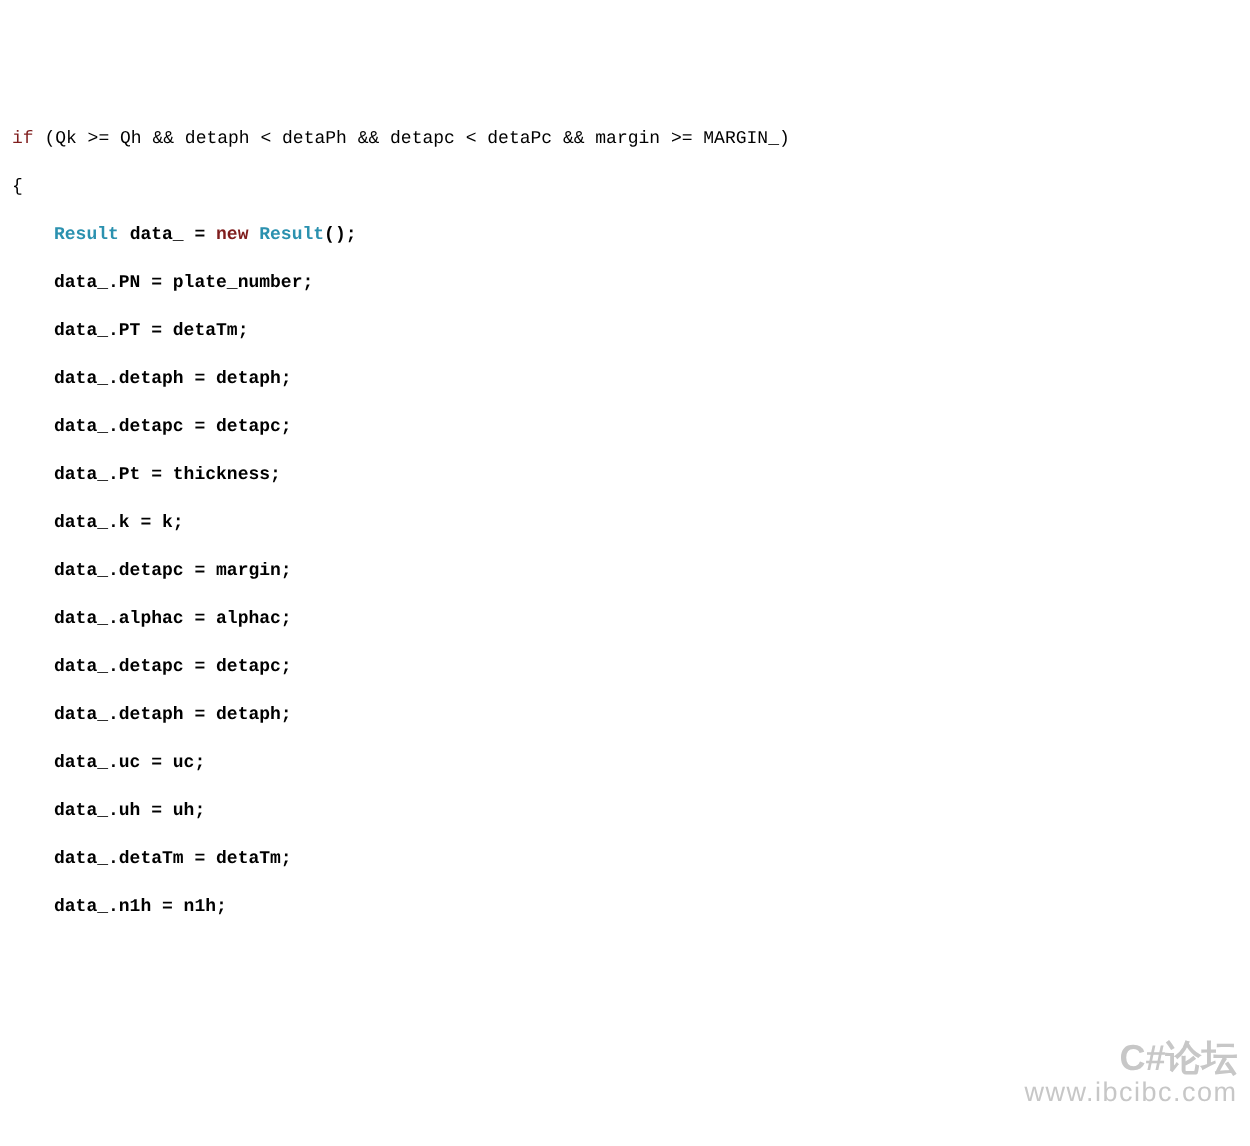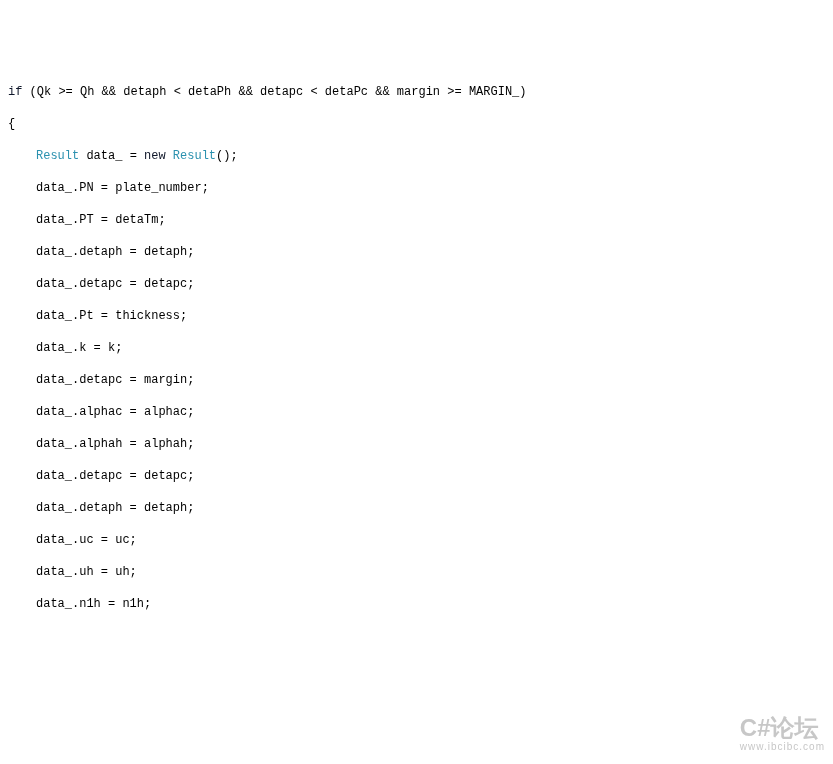--- a/index.html
+++ b/index.html
@@ -10,59 +10,60 @@
     font-size: 12px;
     line-height: 16px;
     color: #000000;
     white-space: pre;
     width: 833px;
     height: 764px;
     box-sizing: border-box;
     overflow: hidden;
     position: relative;
   }
-  .kw { color: #0f172a; }
+  .kw { color: #7f1d1d; }
   .type { color: #2b91af; }
   .watermark {
     position: absolute;
     right: 8px;
-    bottom: 12px;
+    bottom: 25px;
     font-family: Arial, sans-serif;
+    text-align: right;
     color: #c7c7c7;
     line-height: 1.1;
     white-space: normal;
   }
   .wm-top { font-size: 24px; font-weight: bold; letter-spacing: 0px; }
-  .wm-bot { font-size: 10px; letter-spacing: 1px; }
+  .wm-bot { font-size: 18px; letter-spacing: 1px; }
   .line { display: block; }
   .i1 { padding-left: 0px; }
-  .i2 { padding-left: 28px; }
+  .i2 { padding-left: 28px; font-weight: bold; }
 </style>
 </head>
 <body>
 
 
 
 <div>
 <span class="line i1"><span class="kw">if</span><span> (Qk &gt;= Qh &amp;&amp; detaph &lt; detaPh &amp;&amp; detapc &lt; detaPc &amp;&amp; margin &gt;= MARGIN_)</span></span>
 <span class="line i1"><span>{</span></span>
 <span class="line i2"><span class="type">Result</span><span> data_ = </span><span class="kw">new</span><span> </span><span class="type">Result</span><span>();</span></span>
 <span class="line i2"><span>data_.PN = plate_number;</span></span>
 <span class="line i2"><span>data_.PT = detaTm;</span></span>
 <span class="line i2"><span>data_.detaph = detaph;</span></span>
 <span class="line i2"><span>data_.detapc = detapc;</span></span>
 <span class="line i2"><span>data_.Pt = thickness;</span></span>
 <span class="line i2"><span>data_.k = k;</span></span>
 <span class="line i2"><span>data_.detapc = margin;</span></span>
 <span class="line i2"><span>data_.alphac = alphac;</span></span>
-<span class="line i2"><span>data_.alphah = alphah;</span></span>
 <span class="line i2"><span>data_.detapc = detapc;</span></span>
 <span class="line i2"><span>data_.detaph = detaph;</span></span>
 <span class="line i2"><span>data_.uc = uc;</span></span>
 <span class="line i2"><span>data_.uh = uh;</span></span>
+<span class="line i2"><span>data_.detaTm = detaTm;</span></span>
 <span class="line i2"><span>data_.n1h = n1h;</span></span>
 
 
 
 
 
 
 
 
 

